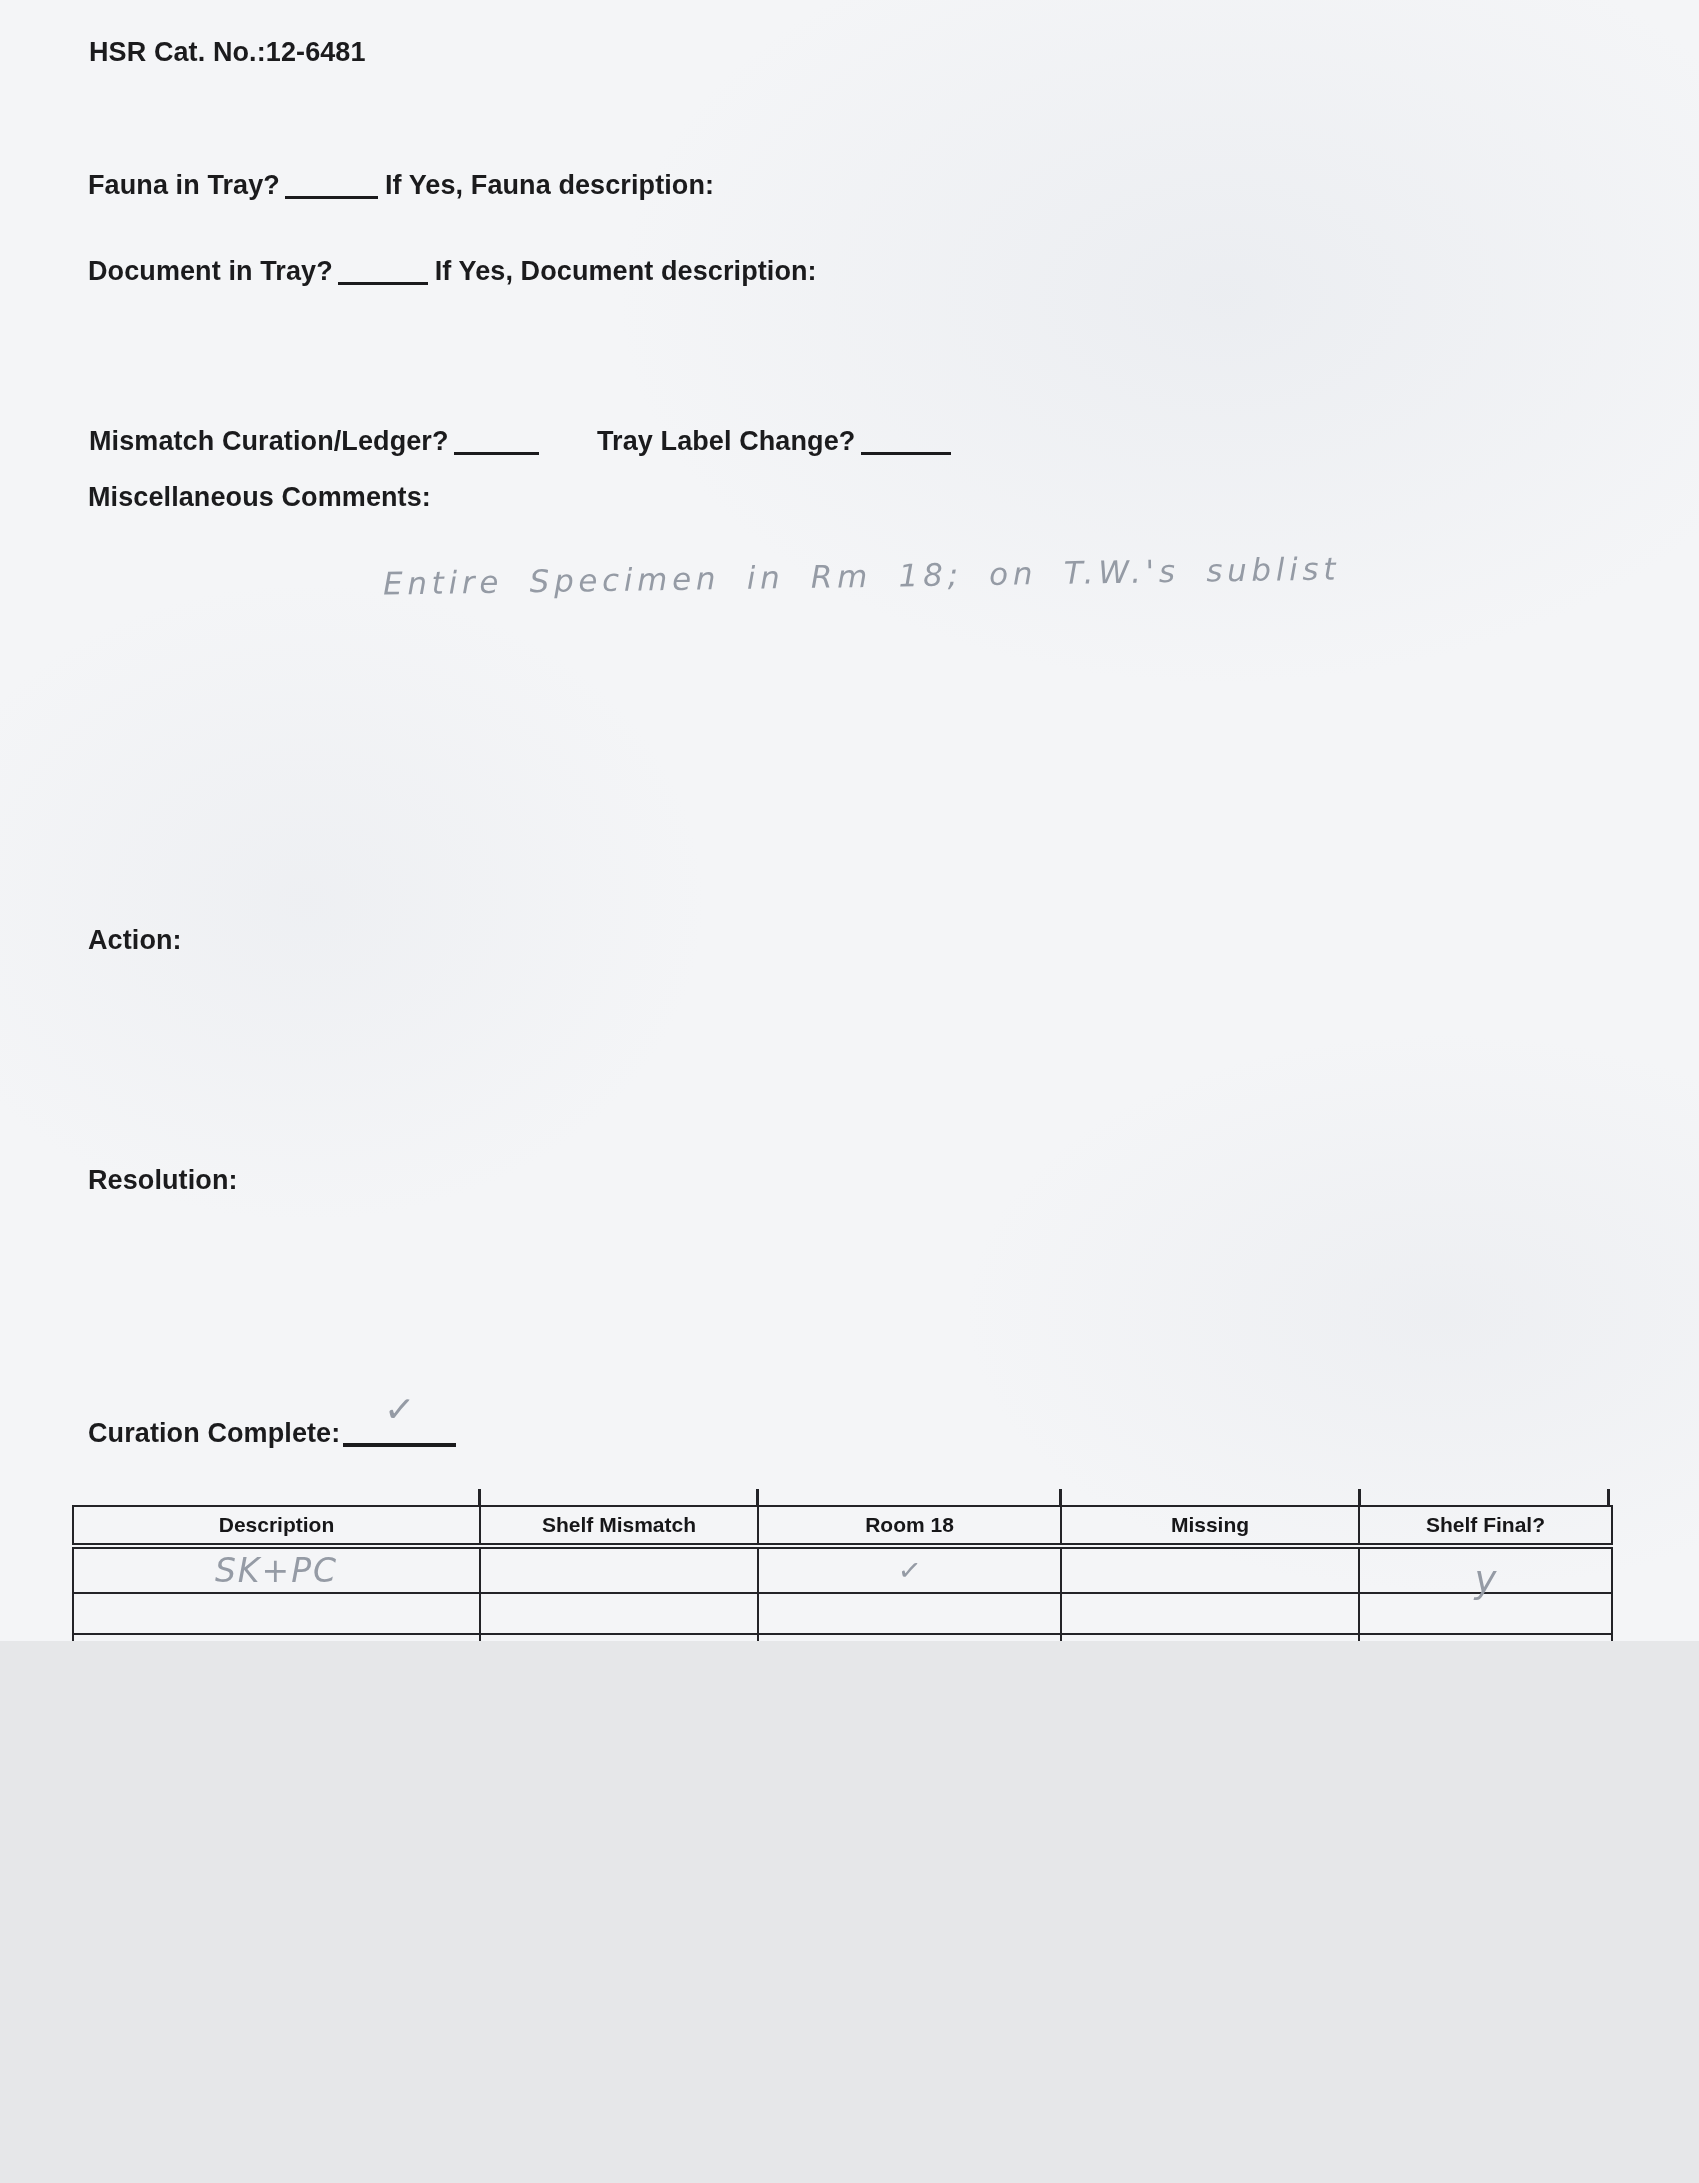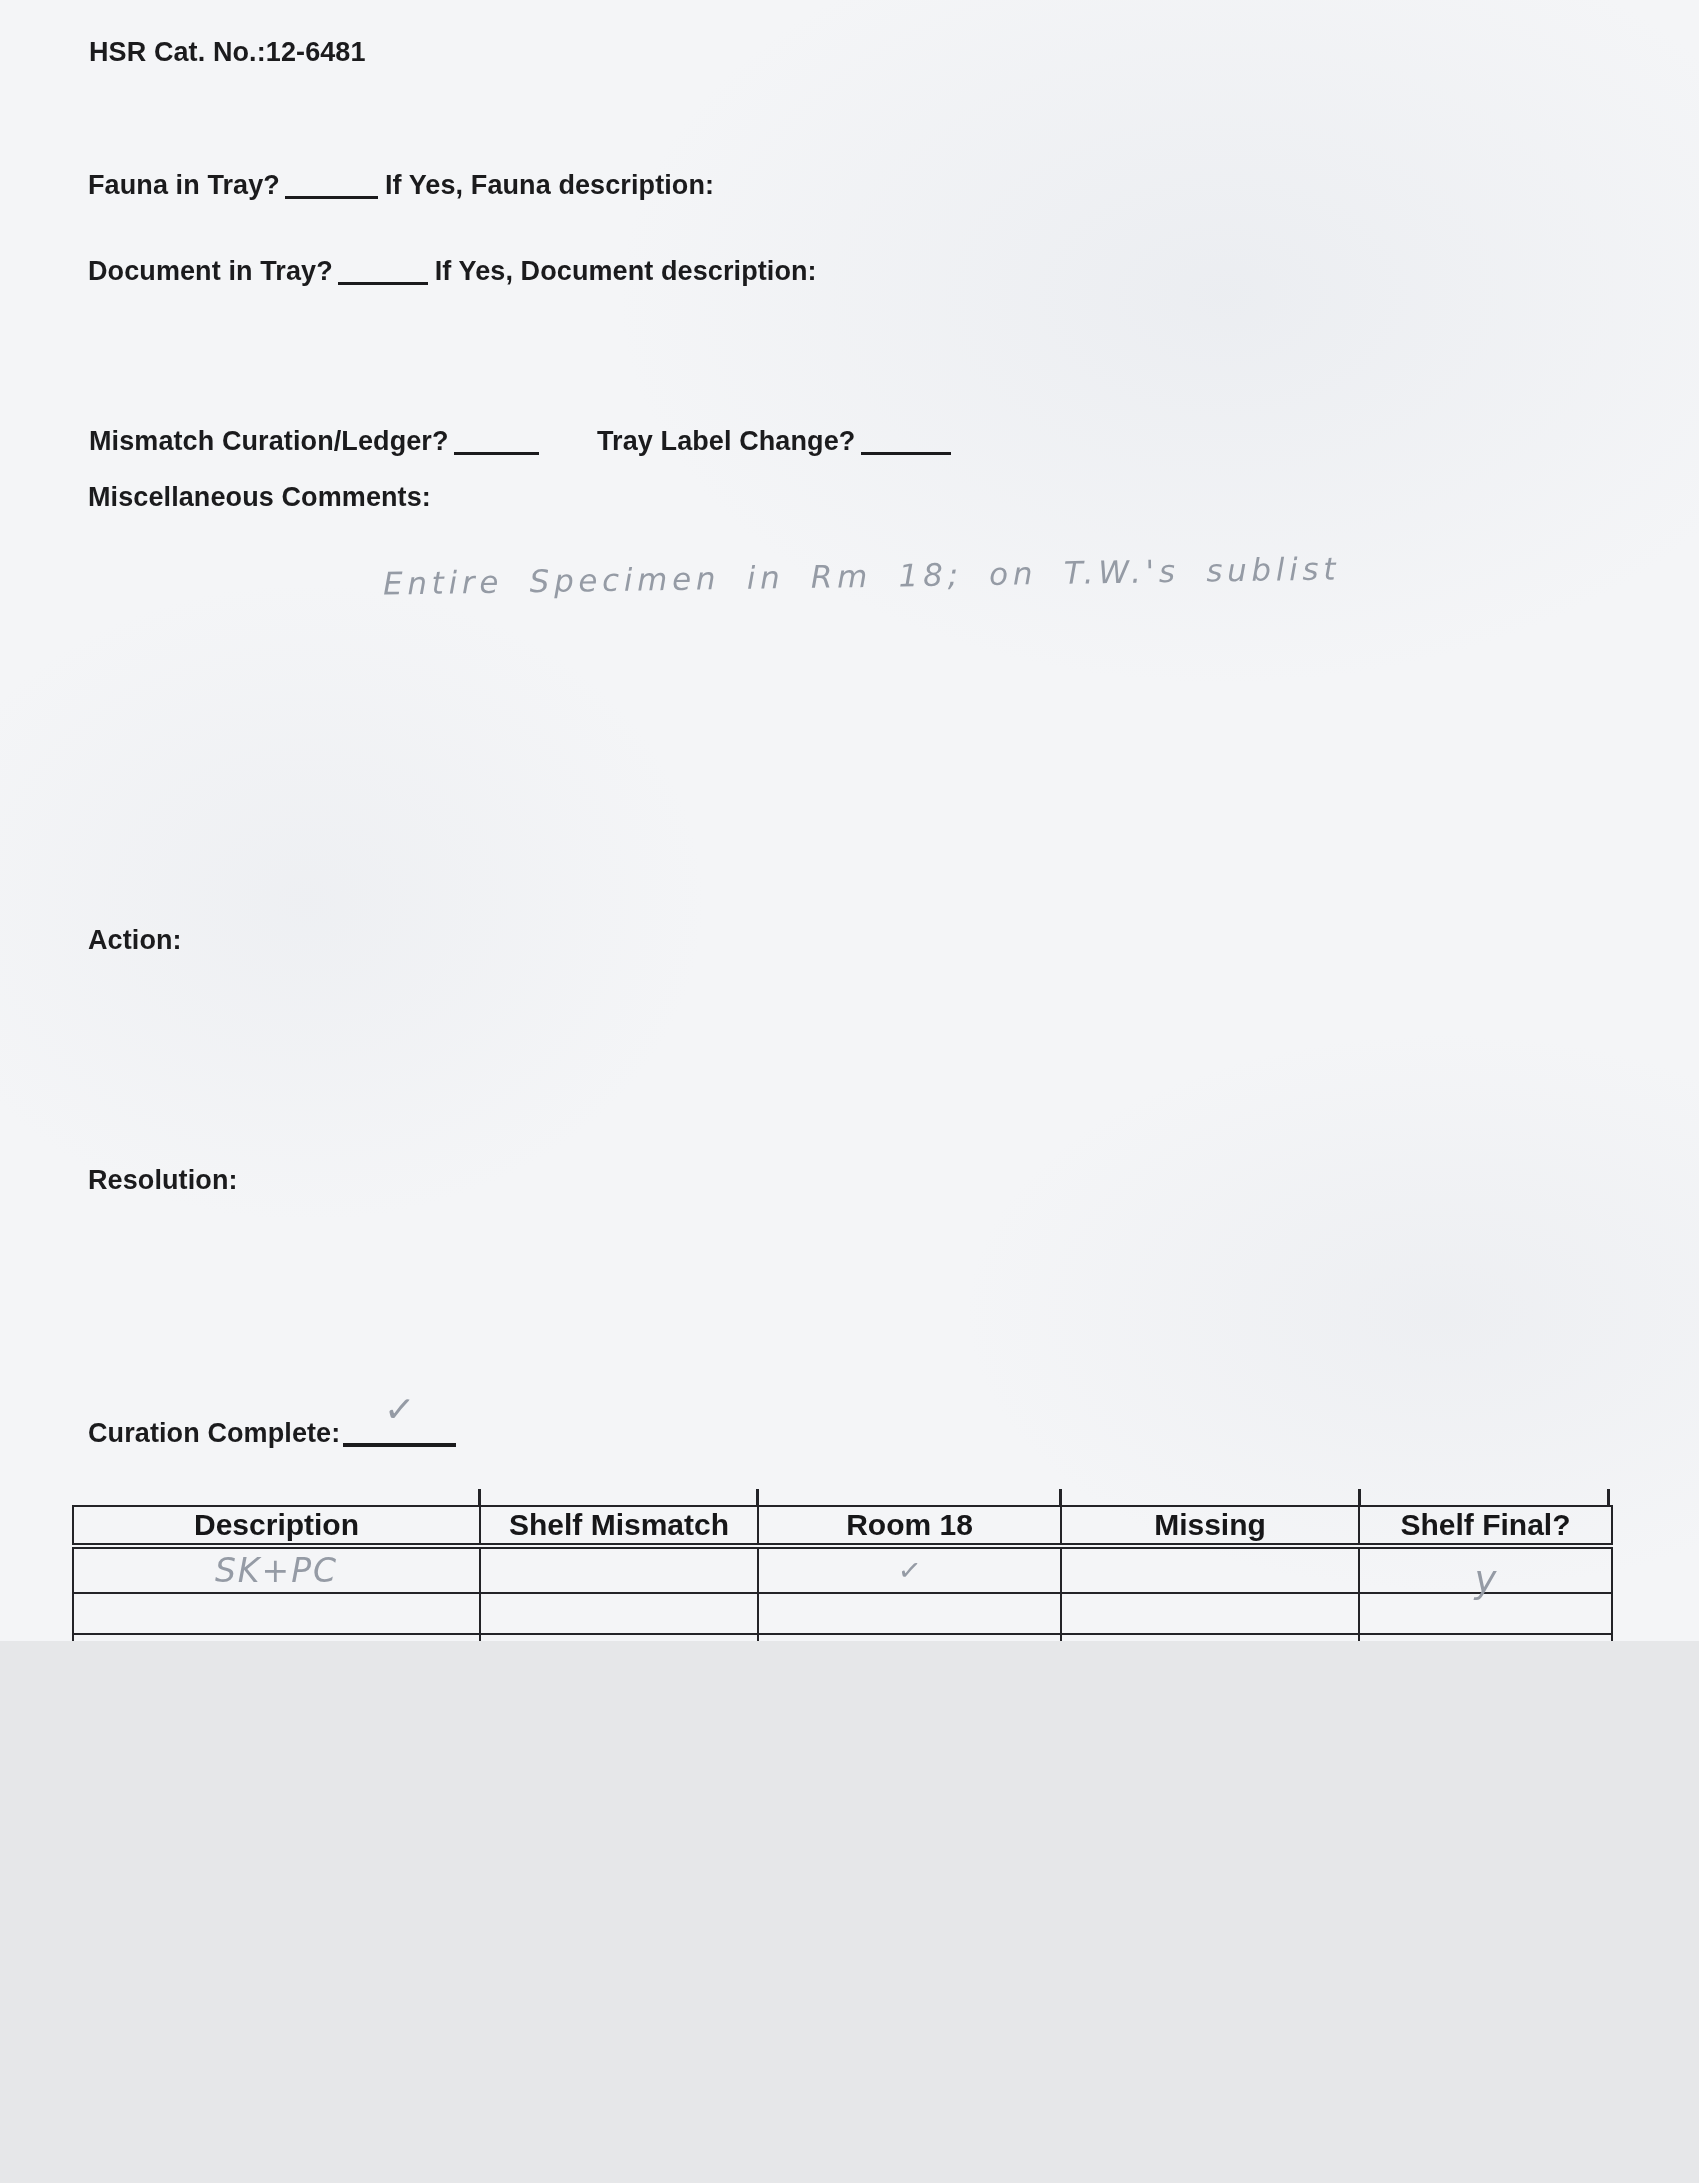--- a/index.html
+++ b/index.html
@@ -76,21 +76,21 @@
   }
   table.inv th, table.inv td {
     border: 2.7px solid #232327;
     padding: 0;
     text-align: center;
     vertical-align: middle;
     overflow: visible;
   }
   table.inv th {
     height: 36px;
-    font-size: 30px;
+    font-size: 21px;
     font-weight: bold;
     border-bottom: 6px double #232327;
     color: #171719;
   }
   table.inv td { height: 39px; font-size: 25px; }
   .cell-mark { letter-spacing: 2px; font-size: 33px; }
   .tick-mark { display: inline-block; transform: rotate(6deg); font-size: 28px; }
   .yfinal-mark { display: inline-block; position: relative; top: 9.3px; font-size: 37px; }
   .scan-tick {
     position: absolute;

